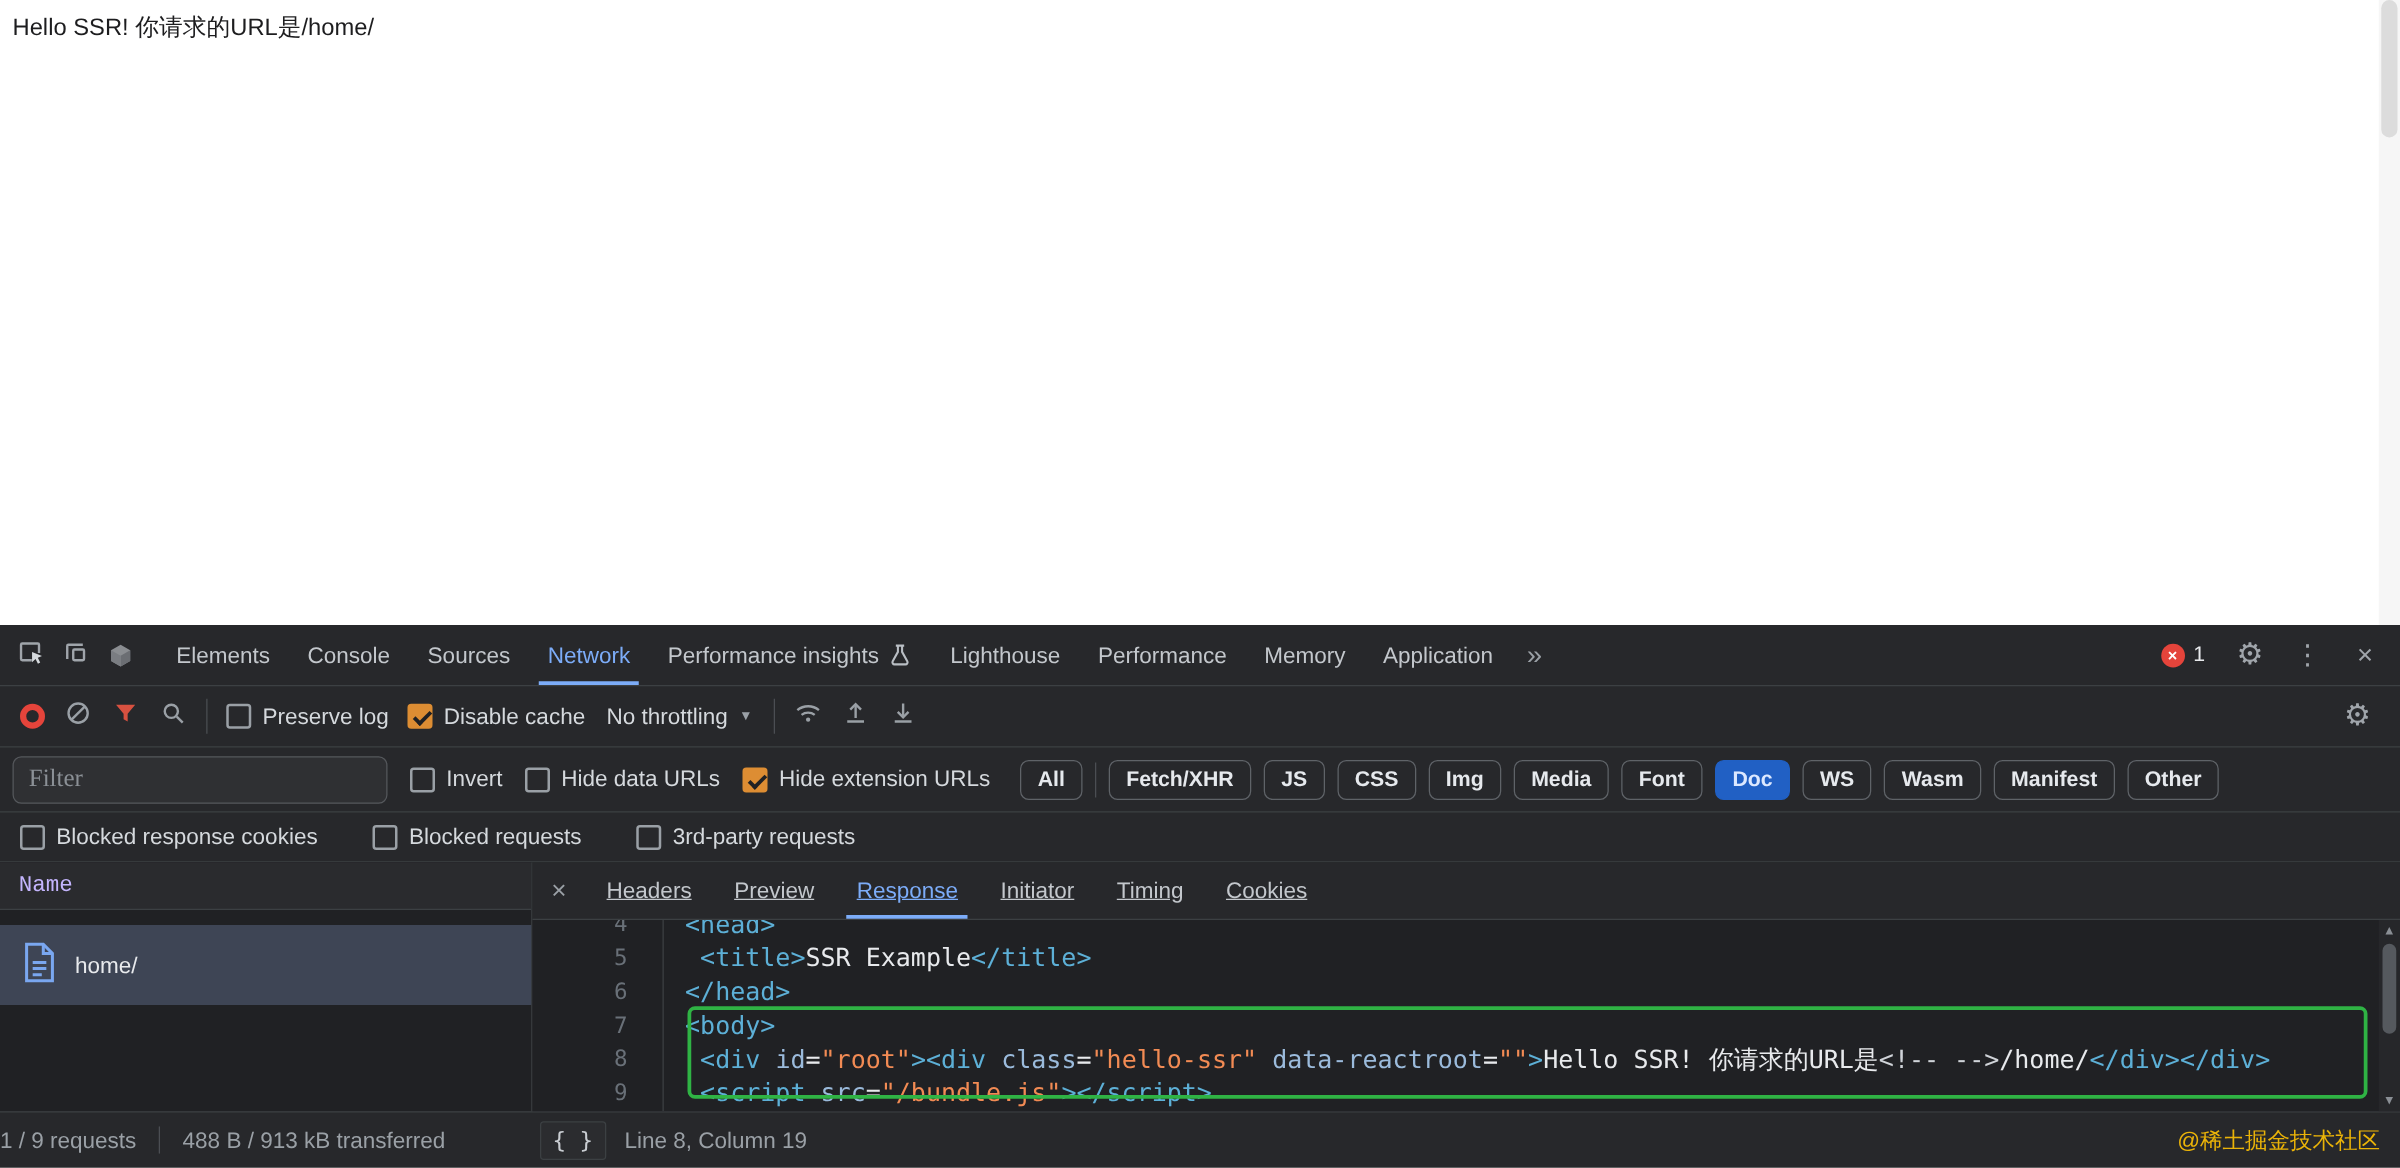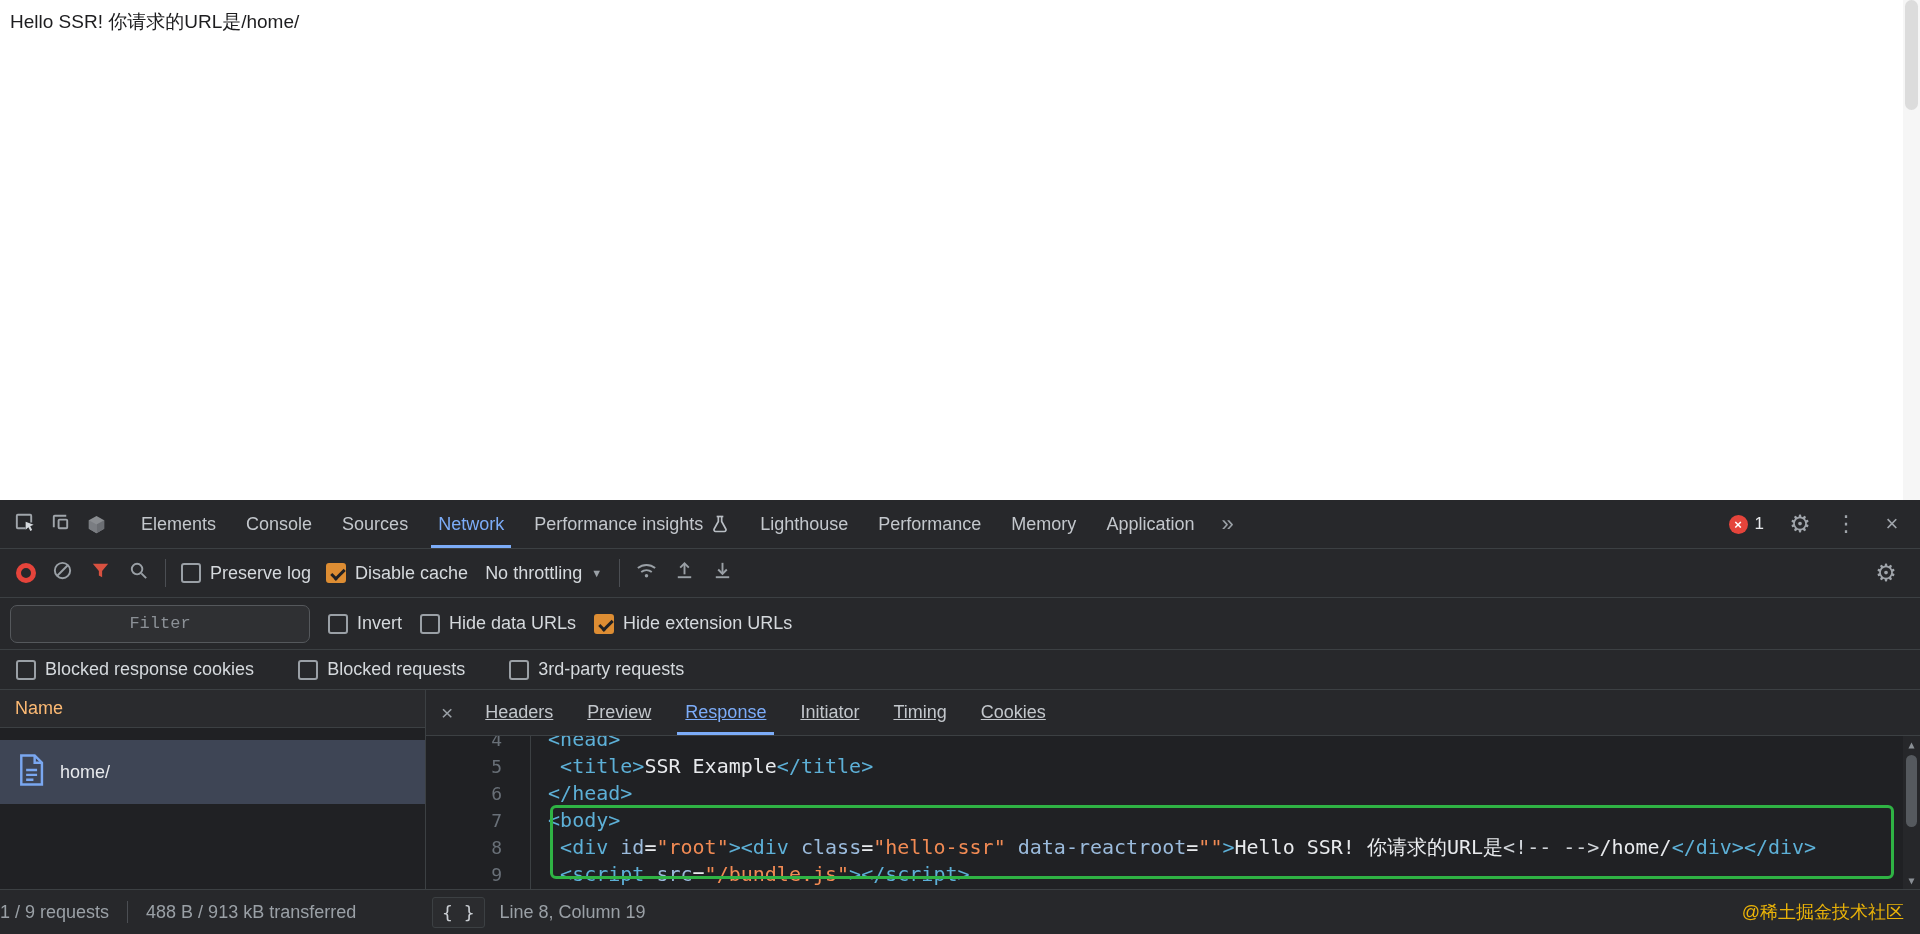--- a/index.html
+++ b/index.html
@@ -43,33 +43,33 @@
   .cb-item { display:flex; align-items:center; gap:9px; white-space:nowrap; }
   .cb { width:20px; height:20px; border:2px solid #9aa0a6; border-radius:3px; background:transparent; flex:none; position:relative; }
   .cb.checked { background:#dd8d33; border-color:#dd8d33; }
   .cb.checked::after { content:""; position:absolute; left:6px; top:1px; width:5px; height:11px; border:solid #202124; border-width:0 3px 3px 0; transform:rotate(45deg); }
   .throttle { display:flex; align-items:center; gap:9px; padding:0 2px; white-space:nowrap; }
   .caret { font-size:11px; color:#9aa0a6; }
   .push-right { margin-left:auto; }
 
   
   .filter-bar { height:52px; flex:none; display:flex; align-items:center; gap:18px; padding:0 10px; border-bottom:1px solid #3c4043; }
-  .filter-input { width:300px; height:38px; background:#2f3033; border:1px solid #55585c; border-radius:7px; color:#e8eaed; padding:0 12px; font-size:17px; font-family:Liberation Mono, monospace; outline:none; flex:none;text-align:center; }
+  .filter-input { width:300px; height:38px; background:#2f3033; border:1px solid #55585c; border-radius:7px; color:#e8eaed; padding:0 12px; font-size:20px; font-family:Liberation Serif, serif; outline:none; flex:none; }
   .filter-input::placeholder { color:#8b9096; }
   #chips { display:flex; align-items:center; gap:10px; margin-left:6px; }
   .chip { padding:5px 13px; border:1.5px solid #5f6368; border-radius:7px; color:#e6e9ed; font-size:17px; font-weight:600; white-space:nowrap; }
   .chip-selected { background:#2160c4; border-color:#2160c4; color:#dce8ff; }
 
   
   .options-bar { height:40px; flex:none; display:flex; align-items:center; gap:44px; padding:0 16px; border-bottom:1px solid #3c4043; }
 
   
   .panes { flex:1; min-height:0; display:flex; background:#202124; }
   .left-pane { width:426px; flex:none; border-right:1px solid #3c4043; display:flex; flex-direction:column; background:#202124; }
-  .name-header { height:38px; flex:none; display:flex; align-items:center; padding:0 15px; border-bottom:1px solid #3c4043; color:#fdba74; background:#2a2b2e; }
+  .name-header { height:38px; flex:none; display:flex; align-items:center; padding:0 15px; border-bottom:1px solid #3c4043; color:#c4b5fd; background:#2a2b2e;font-family:Liberation Mono, monospace; }
   #request-rows { padding-top:12px; }
   .req-row { height:64px; display:flex; align-items:center; gap:14px; padding:0 16px; color:#e8eaed; }
   .req-row.selected { background:#3e4555; }
   .req-row svg { width:30px; height:34px; flex:none; }
 
   .right-pane { flex:1; min-width:0; display:flex; flex-direction:column; }
   .detail-tabs { height:46px; flex:none; display:flex; align-items:center; border-bottom:1px solid #3c4043; background:#27282b; }
   .close-x { padding:0 15px; font-size:21px; color:#9aa0a6; }
   #detail-tabs-wrap { display:flex; height:100%; }
   .dtab { height:100%; display:flex; align-items:center; padding:0 17px; color:#c3c7cc; position:relative; white-space:nowrap;text-decoration:underline; }
@@ -280,20 +280,35 @@
         <span>Invert</span>
       </label>
       <label class="cb-item">
         <span class="cb"></span>
         <span>Hide data URLs</span>
       </label>
       <label class="cb-item">
         <span class="cb checked"></span>
         <span>Hide extension URLs</span>
       </label>
+      <div id="chips">
+          <div class="chip">All</div>
+          <div class="vdiv"></div>
+          <div class="chip">Fetch/XHR</div>
+          <div class="chip">JS</div>
+          <div class="chip">CSS</div>
+          <div class="chip">Img</div>
+          <div class="chip">Media</div>
+          <div class="chip">Font</div>
+          <div class="chip chip-selected">Doc</div>
+          <div class="chip">WS</div>
+          <div class="chip">Wasm</div>
+          <div class="chip">Manifest</div>
+          <div class="chip">Other</div>
+        </div>
     </div>
 
     <div class="options-bar" id="options-row">
         <label class="cb-item">
           <span class="cb"></span>
           <span>Blocked response cookies</span>
         </label>
         <label class="cb-item">
           <span class="cb"></span>
           <span>Blocked requests</span>

